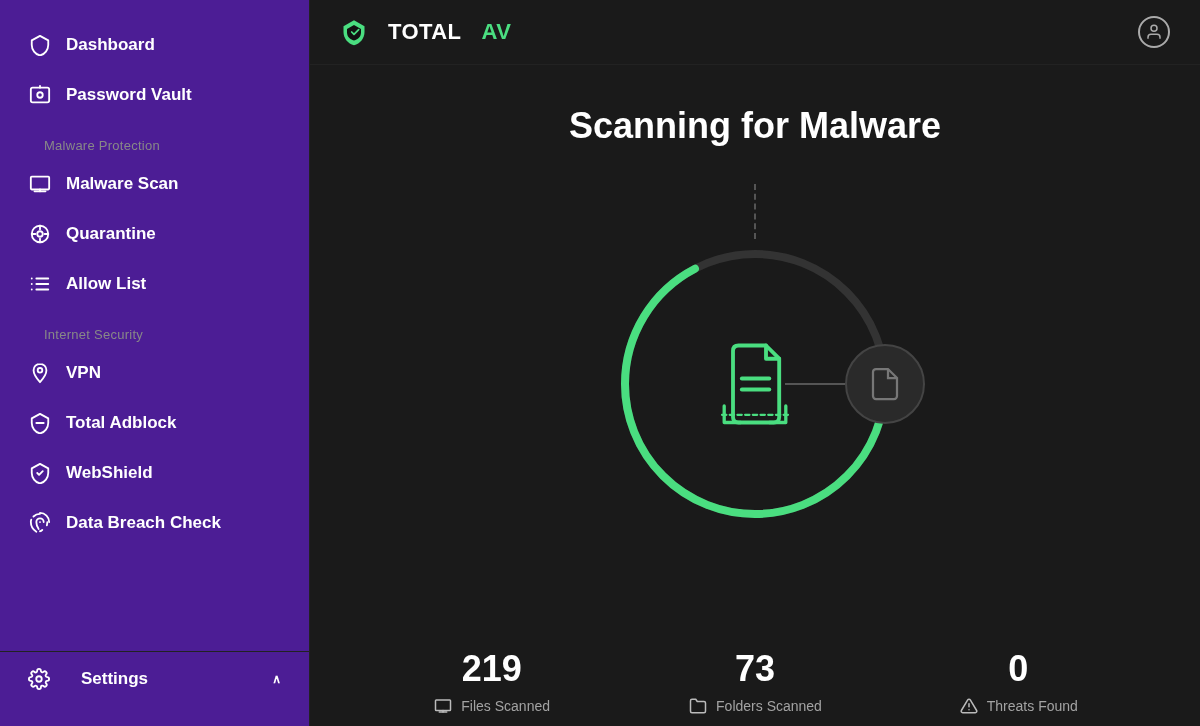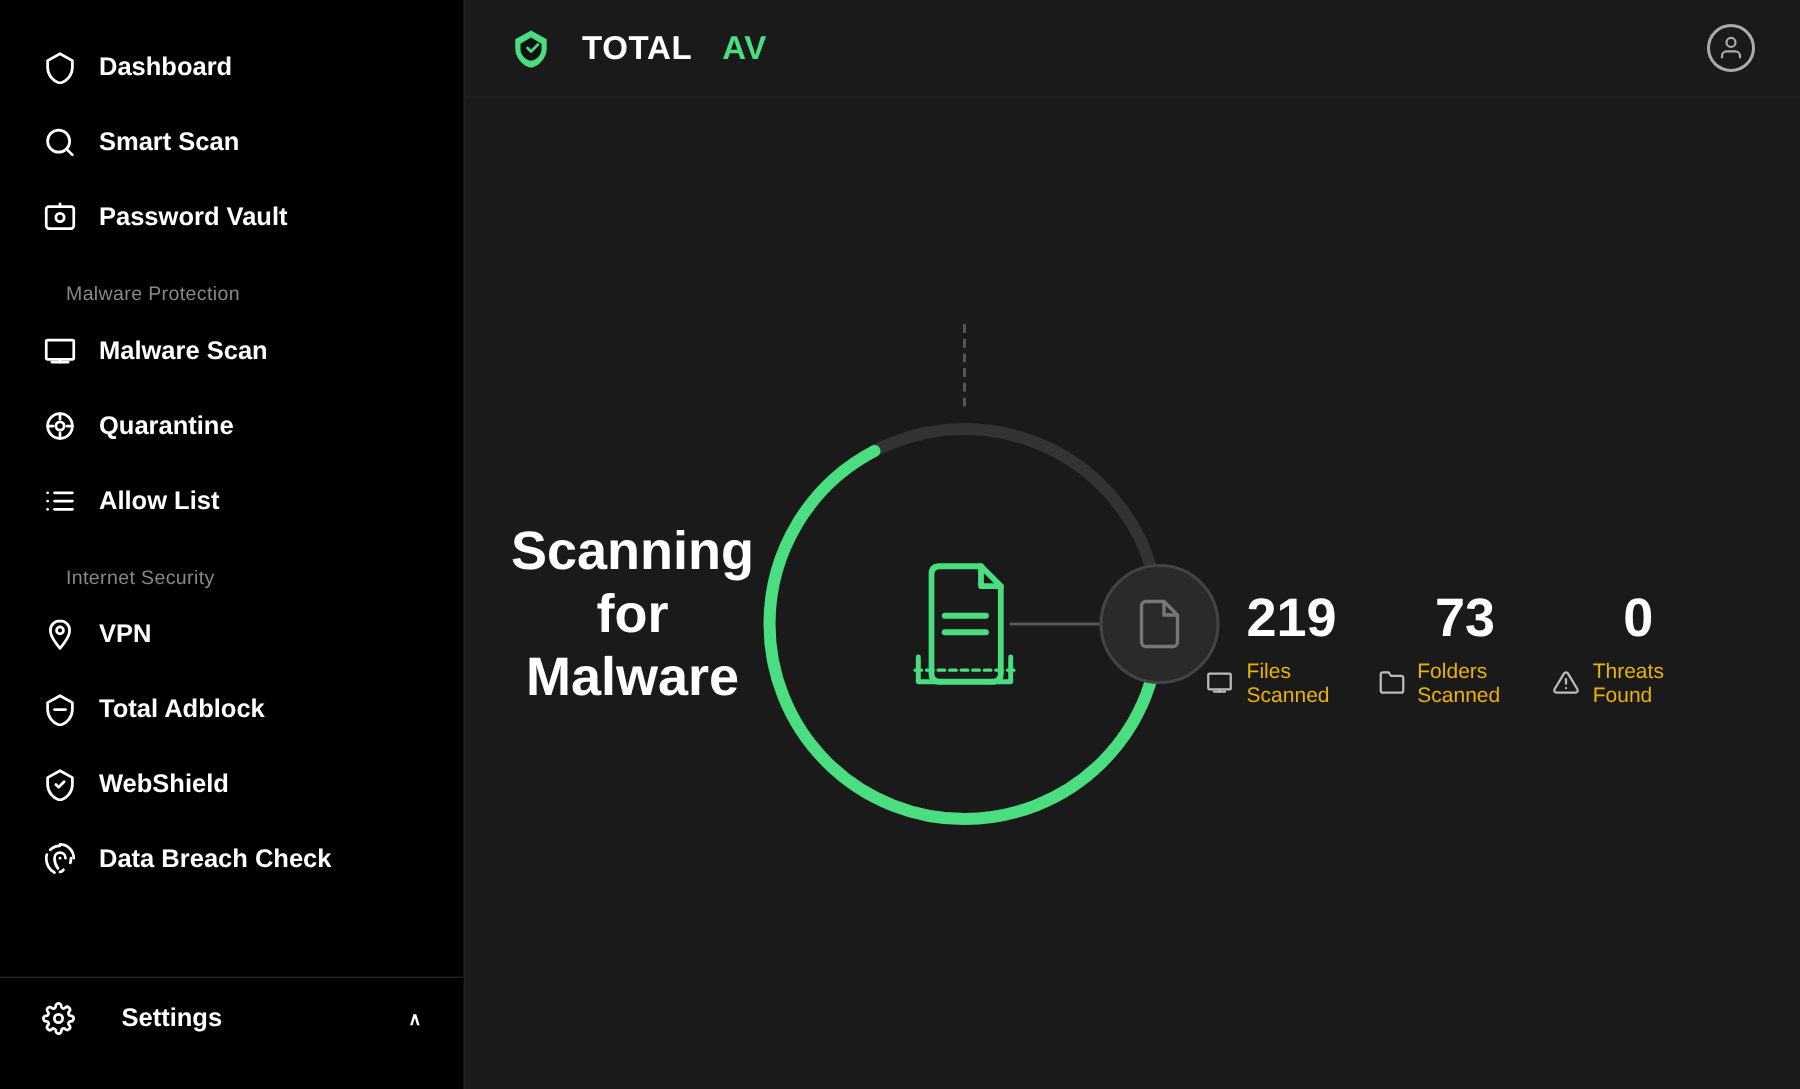--- a/index.html
+++ b/index.html
@@ -10,21 +10,21 @@
       color: #fff;
       font-family: -apple-system, BlinkMacSystemFont, 'Segoe UI', Arial, sans-serif;
       display: flex;
       overflow: hidden;
     }
 
     
     .sidebar {
       width: 310px;
       min-width: 310px;
-      background: #000000;
+      background: #4c1d95;
       height: 726px;
       display: flex;
       flex-direction: column;
       padding: 20px 0;
       border-right: 1px solid #222;
     }
 
     .sidebar-item {
       display: flex;
       align-items: center;
@@ -117,21 +117,21 @@
       display: flex;
       align-items: center;
       justify-content: center;
       cursor: pointer;
     }
 
     
     .content {
       flex: 1;
       display: flex;
-      flex-direction: row;
+      flex-direction: column;
       align-items: center;
       justify-content: center;
       padding: 40px 30px 0;
       position: relative;
     }
 
     .scan-title {
       font-size: 36px;
       font-weight: 700;
       text-align: center;
@@ -244,21 +244,21 @@
       font-size: 36px;
       font-weight: 700;
       color: #fff;
       margin-top: 21px;
     }
 
     .stat-label-row {
       display: flex;
       align-items: center;
       gap: 8px;
-      color: #eab308;
+      color: #a3a3a3;
       font-size: 14px;
     }
 
     .stat-label-icon {
       width: 20px;
       height: 20px;
       display: flex;
       align-items: center;
       justify-content: center;
     }
@@ -273,29 +273,20 @@
 
   <div class="sidebar-item">
     <span class="icon">
       <svg width="22" height="22" viewBox="0 0 24 24" fill="none" stroke="#fff" stroke-width="2" stroke-linecap="round" stroke-linejoin="round">
         <path d="M12 2L3 7v5c0 5.25 3.75 10.15 9 11.35C17.25 22.15 21 17.25 21 12V7L12 2z"></path>
       </svg>
     </span>
     <span>Dashboard</span>
   </div>
 
-  <div class="sidebar-item">
-    <span class="icon">
-      <svg width="22" height="22" viewBox="0 0 24 24" fill="none" stroke="#fff" stroke-width="2" stroke-linecap="round" stroke-linejoin="round">
-        <circle cx="11" cy="11" r="8"></circle>
-        <line x1="21" y1="21" x2="16.65" y2="16.65"></line>
-      </svg>
-    </span>
-    <span>Smart Scan</span>
-  </div>
 
   <div class="sidebar-item">
     <span class="icon">
       <svg width="22" height="22" viewBox="0 0 24 24" fill="none" stroke="#fff" stroke-width="2" stroke-linecap="round" stroke-linejoin="round">
         <rect x="2" y="4" width="20" height="16" rx="2"></rect>
         <circle cx="12" cy="12" r="3"></circle>
         <line x1="12" y1="2" x2="12" y2="4"></line>
       </svg>
     </span>
     <span>Password Vault</span>

